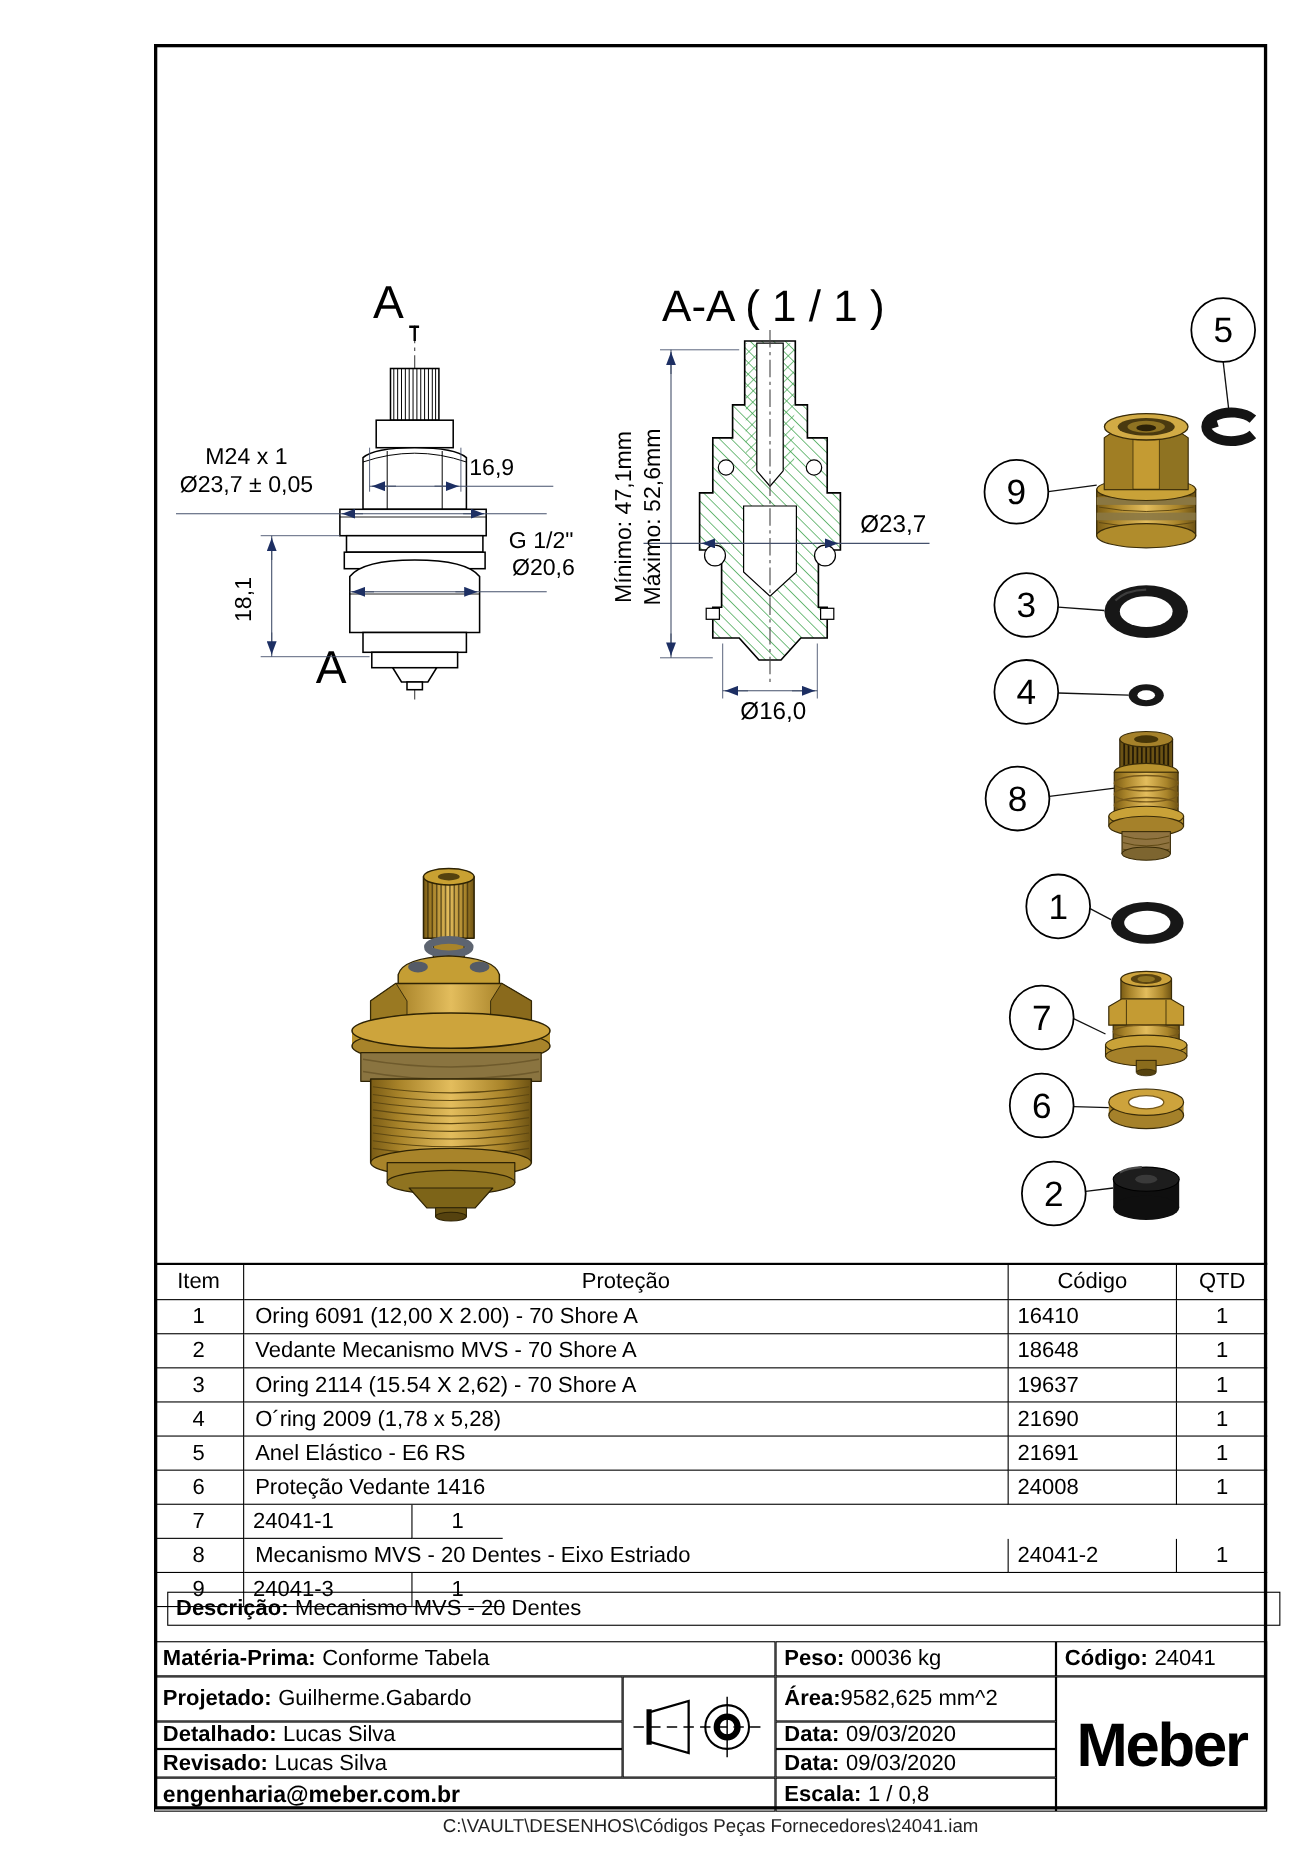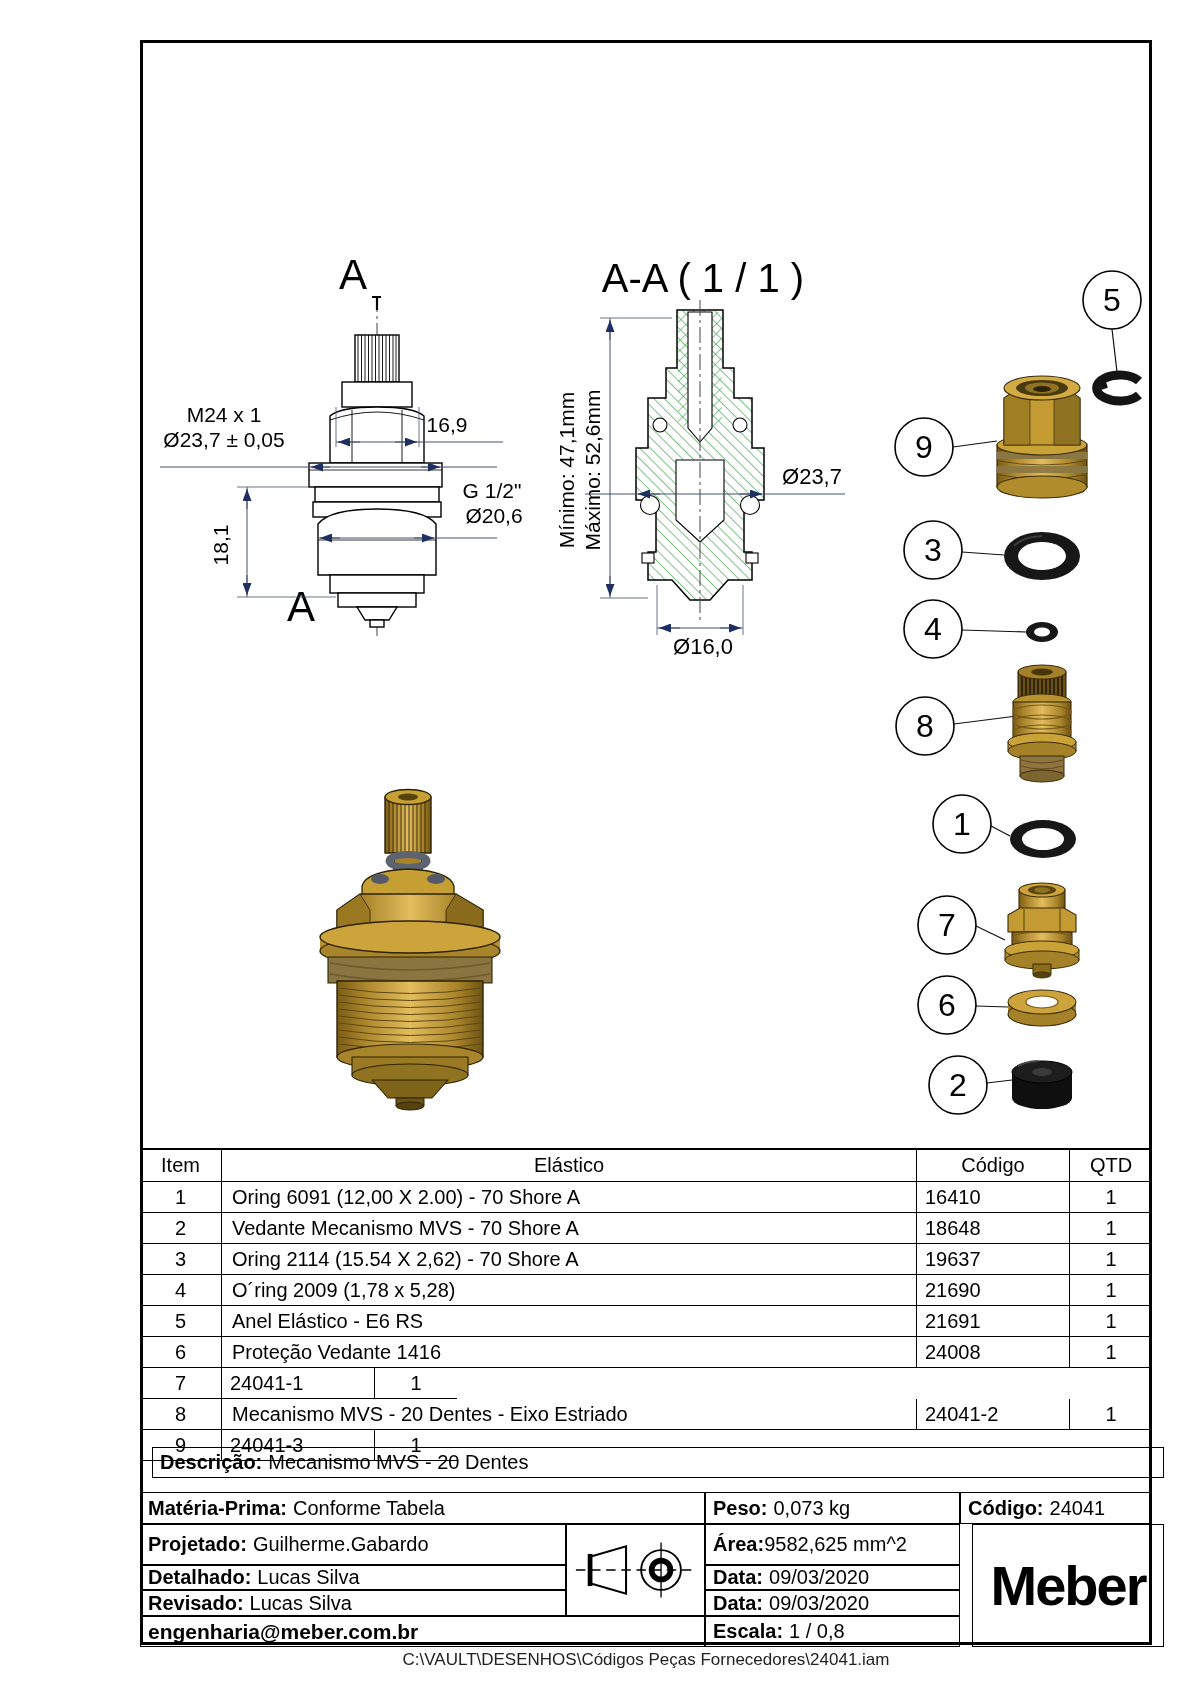--- a/index.html
+++ b/index.html
@@ -13,21 +13,21 @@
   .tcell:last-child{border-right:none;}
   .c-item{width:82px;justify-content:center;}
   .c-desc{width:695px;padding-left:10px;}
   .c-cod{width:153px;padding-left:8px;}
   .c-qtd{width:82px;justify-content:center;text-align:right;}
   .hdr .tcell{justify-content:center;padding-left:0;}
   .tb-cell{position:absolute;border:1.5px solid #000;box-sizing:border-box;display:flex;align-items:center;padding:0 7px;font-size:20px;background:#fff0;}
   .lb{font-weight:bold;margin-right:6px;white-space:nowrap;}
   .lb.tight{margin-right:0;}
   .vl{white-space:nowrap;}
-  .logo{justify-content:center;font-weight:bold;font-size:56px;letter-spacing:-2px;padding:0;margin-left:12px;}
+  .logo{justify-content:center;font-weight:bold;font-size:56px;letter-spacing:-2px;padding:0;}
   .email{font-weight:bold;font-size:21px;}
   .footer-path{position:absolute;left:140px;top:1650px;width:1012px;text-align:center;font-size:17px;color:#222;}
 </style>
 </head>
 <body>
 
 <div class="frame"></div>
 
 <svg class="drawsvg" width="1012" height="1108" viewBox="140 40 1012 1108">
   <defs>
@@ -303,21 +303,21 @@
           <circle cx="958" cy="1085" r="29" fill="#fff" stroke="#000" stroke-width="1.6"></circle>
           <text x="958" y="1096">2</text>
         </g>
     </g>
   </g>
 </svg>
 
 <div class="bom">
   <div class="trow hdr" style="top:0;height:32px;">
     <div class="tcell c-item">Item</div>
-    <div class="tcell c-desc">Elástico</div>
+    <div class="tcell c-desc">Proteção</div>
     <div class="tcell c-cod">Código</div>
     <div class="tcell c-qtd">QTD</div>
   </div>
 
   <div class="trow" style="top:32px;height:31px;">
     <div class="tcell c-item">1</div>
     <div class="tcell c-desc">Oring 6091 (12,00 X 2.00) - 70 Shore A</div>
     <div class="tcell c-cod">16410</div>
     <div class="tcell c-qtd">1</div>
   </div>
@@ -371,21 +371,21 @@
   <div class="tb-cell" style="left:0;top:297px;width:1012px;height:31px;margin-left:12px;">
     <span class="lb">Descrição:</span>
     <span class="vl">Mecanismo MVS - 20 Dentes</span>
   </div>
   <div class="tb-cell" style="left:0;top:342px;width:565px;height:32px;">
     <span class="lb">Matéria-Prima:</span>
     <span class="vl">Conforme Tabela</span>
   </div>
   <div class="tb-cell" style="left:565px;top:342px;width:255px;height:32px;">
     <span class="lb">Peso:</span>
-    <span class="vl">0,073 kg</span>
+    <span class="vl">00036 kg</span>
   </div>
   <div class="tb-cell" style="left:820px;top:342px;width:192px;height:32px;">
     <span class="lb">Código:</span>
     <span class="vl">24041</span>
   </div>
   <div class="tb-cell" style="left:0;top:374px;width:426px;height:41px;">
     <span class="lb">Projetado:</span>
     <span class="vl">Guilherme.Gabardo</span>
   </div>
   <div class="tb-cell" style="left:426px;top:374px;width:139px;height:92px;justify-content:center;">

